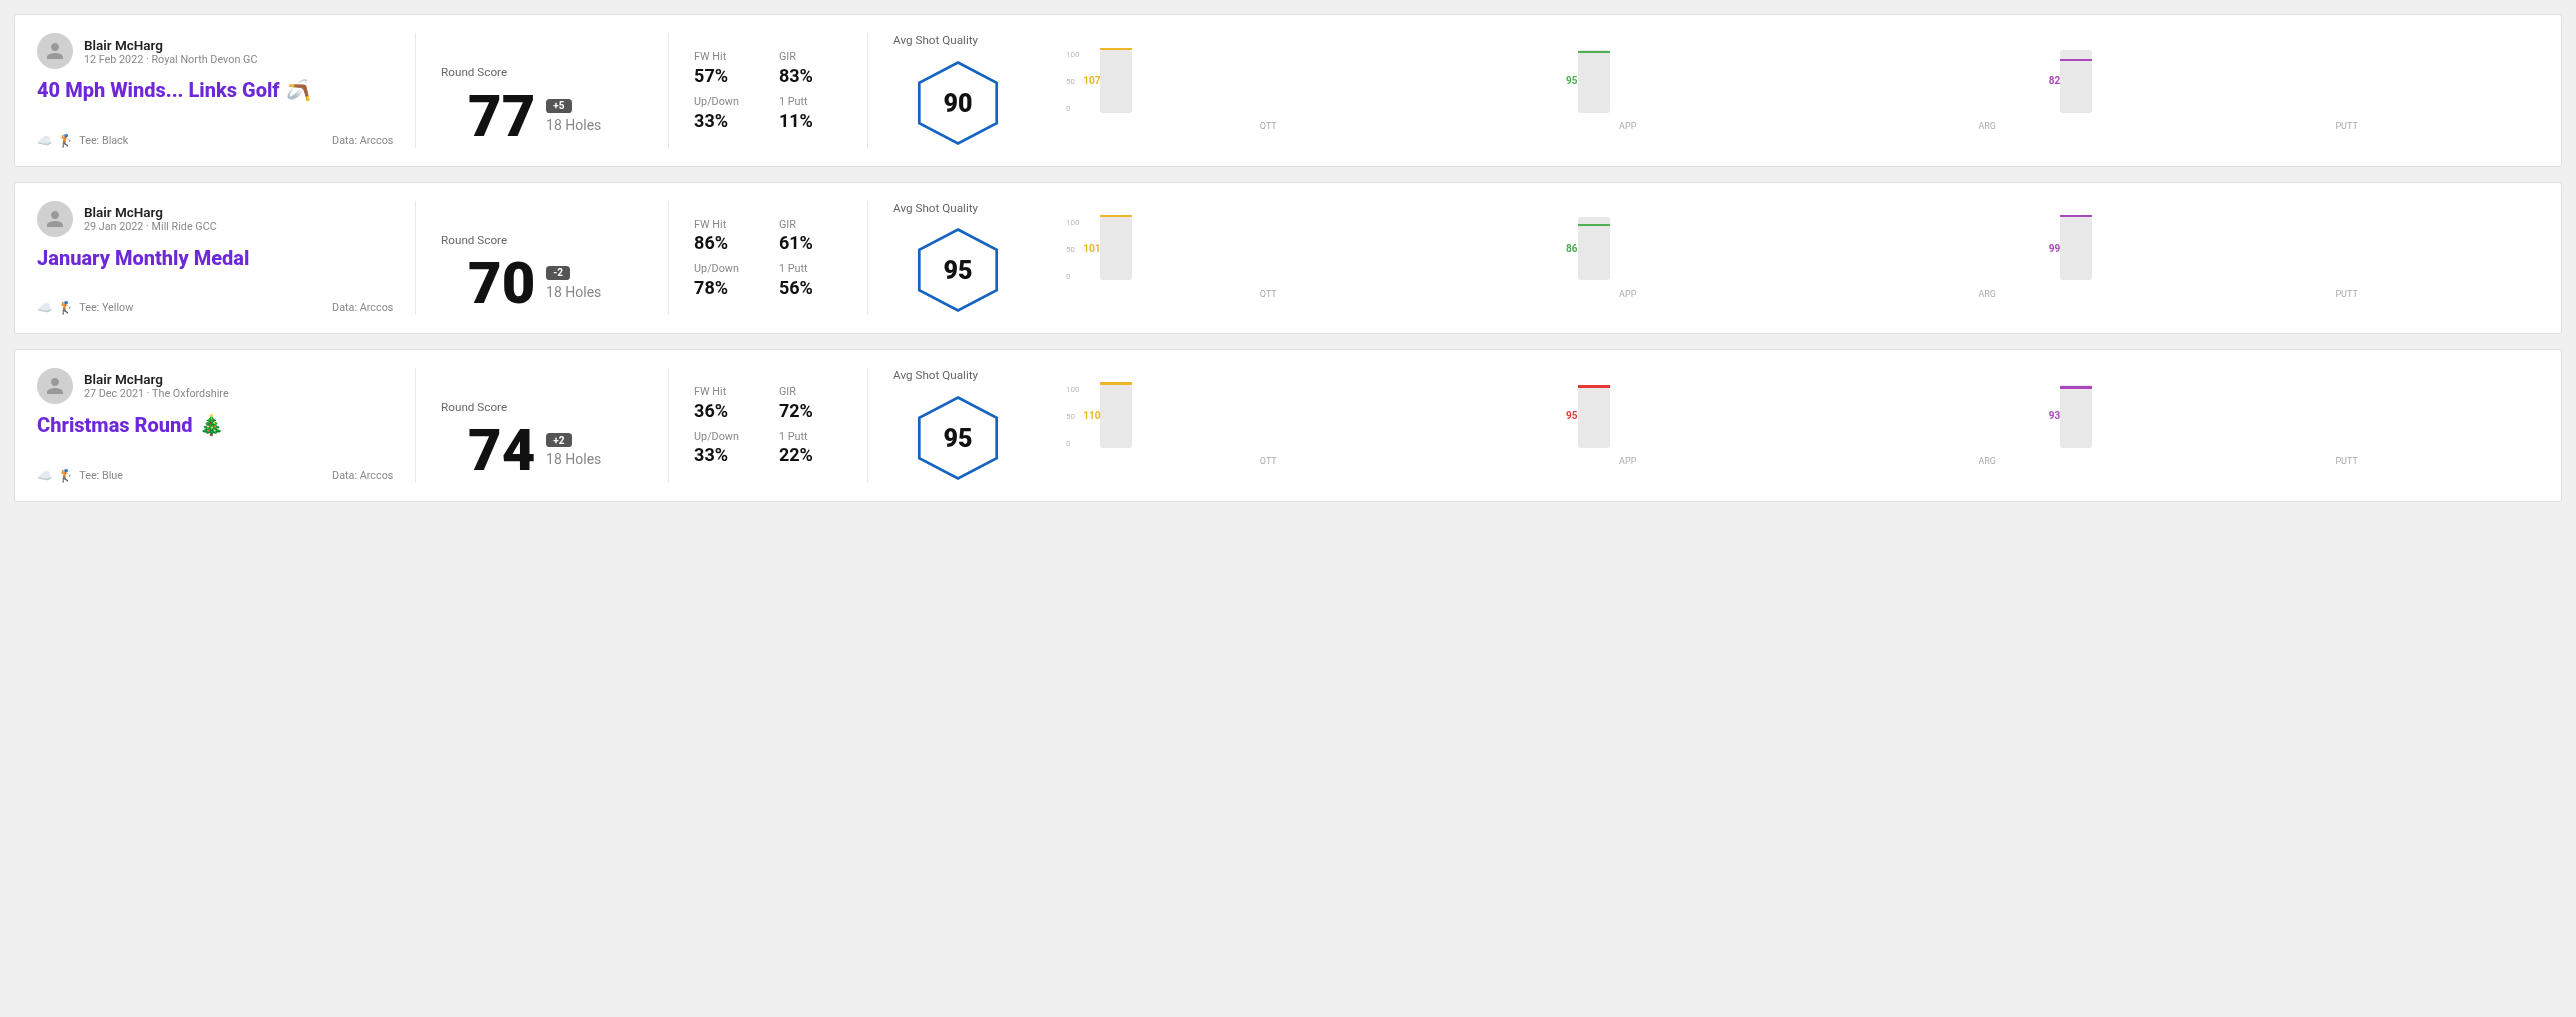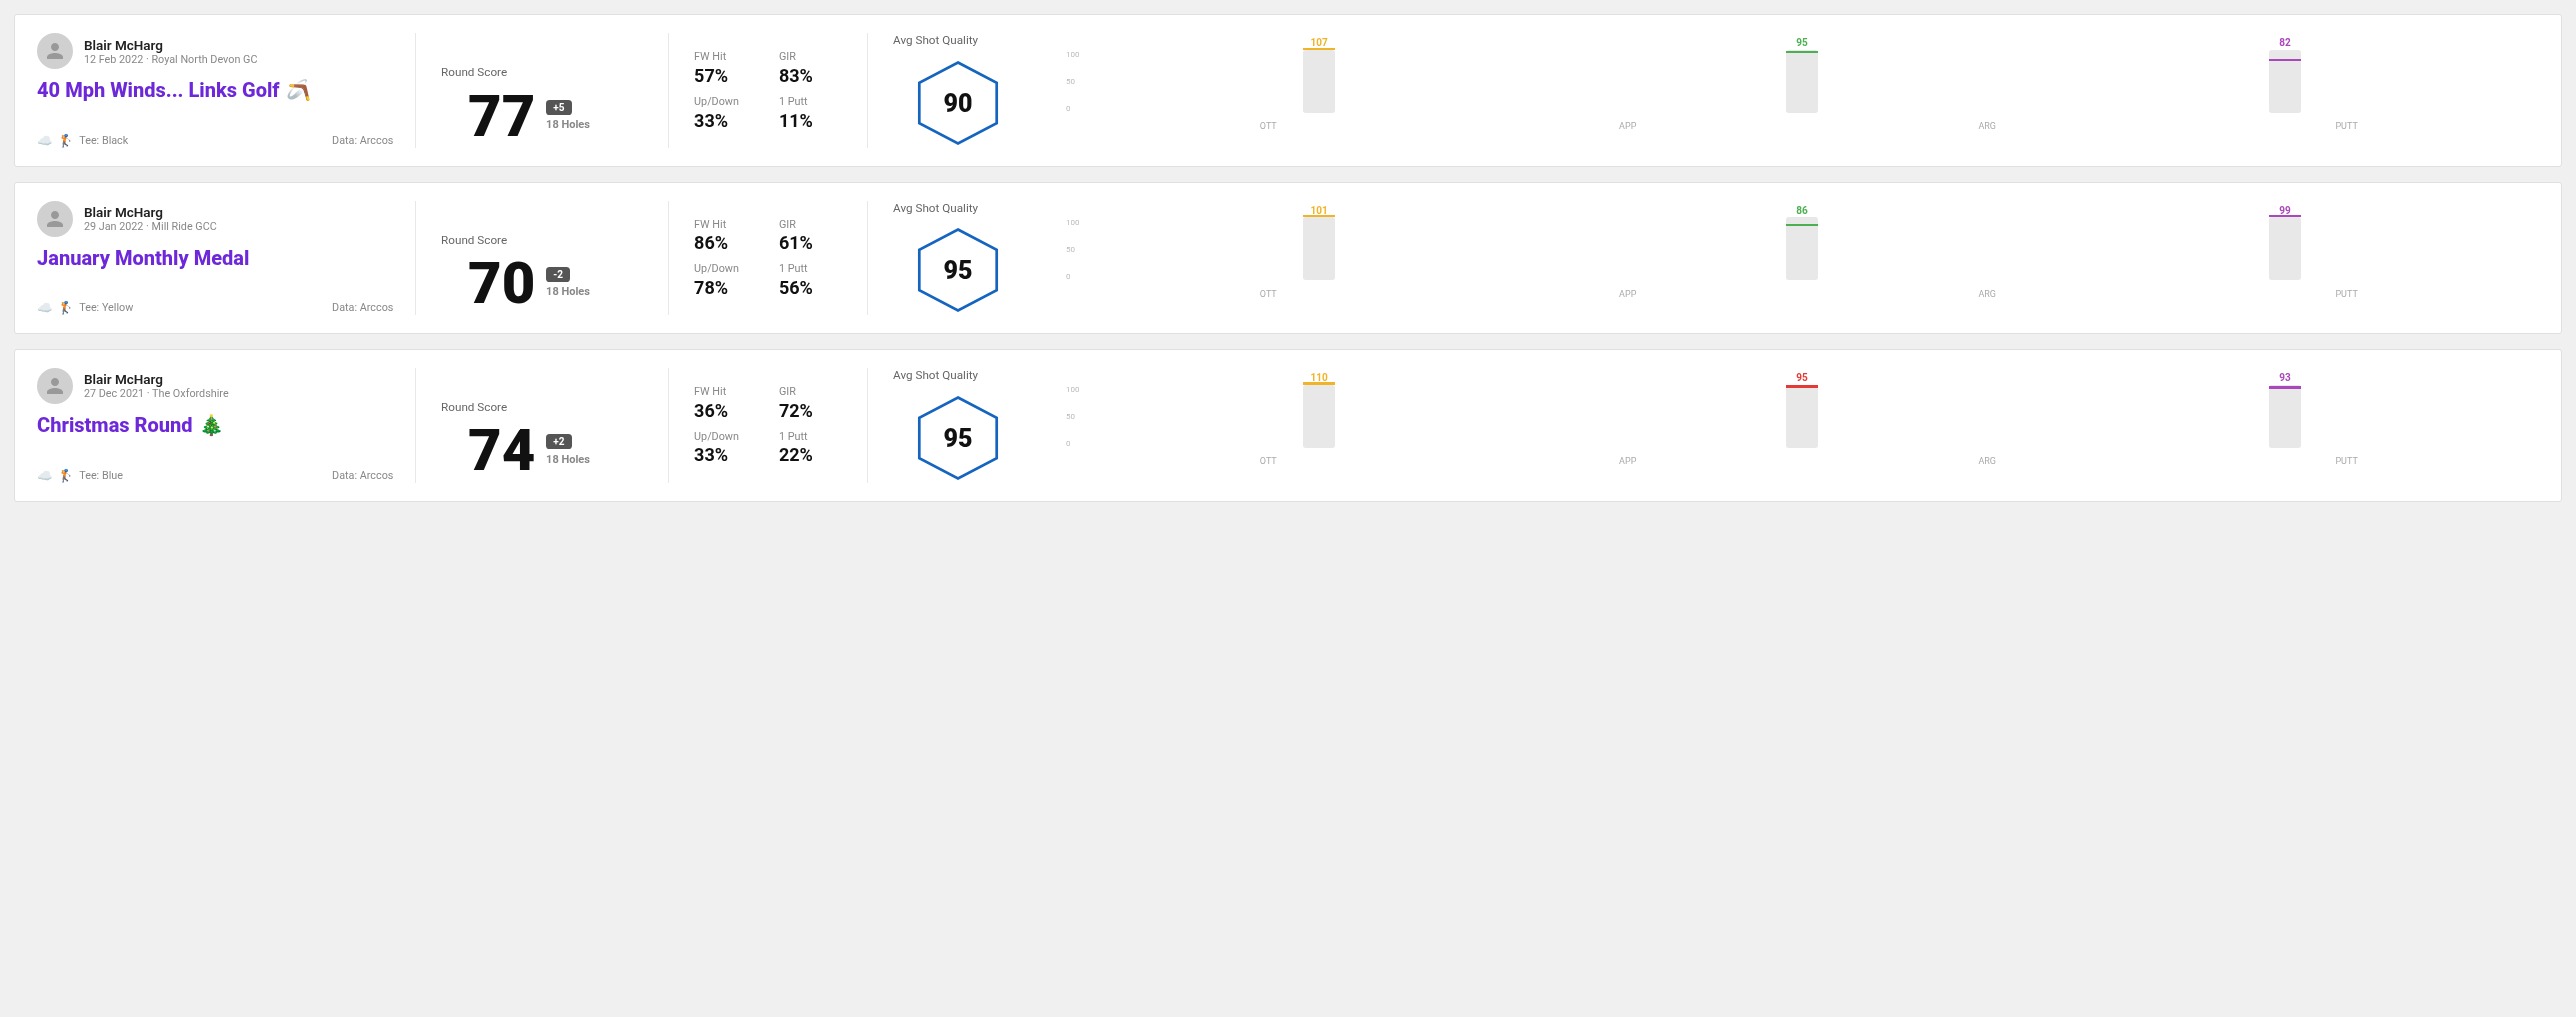--- a/index.html
+++ b/index.html
@@ -113,23 +113,22 @@
       justify-content: center;
       background: #555;
       color: #fff;
       font-size: 10px;
       font-weight: 700;
       padding: 1.8px 7.2px;
       border-radius: 3.6px;
       width: fit-content;
     }
     .holes-label {
-      font-size: 11px;
+      font-size: 14px;
       color: #888;
-      font-weight: bold;
     }
     .stats-section {
       flex: 0 0 199px;
       padding: 0 25px;
       border-right: 0.9px solid #e8e8e8;
       display: flex;
       flex-direction: column;
       justify-content: center;
     }
     .stats-grid {
@@ -181,21 +180,20 @@
     }
     .chart-section {
       flex: 1;
       padding: 0 18px;
       display: flex;
       flex-direction: column;
       justify-content: center;
     }
     .bar-group-wrap {
       display: flex;
-      flex-direction: column;
       align-items: center;
       flex: 1;
     }
     .bar-top-value {
       font-size: 10px;
       font-weight: 700;
       margin-bottom: 1.8px;
     }
     .bar-bg {
       width: 32px;

